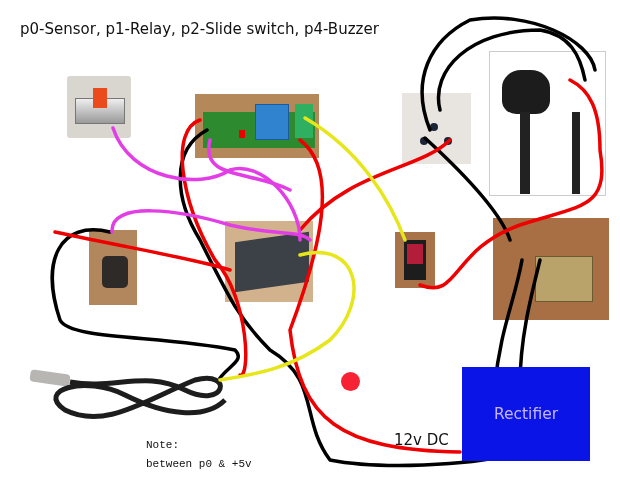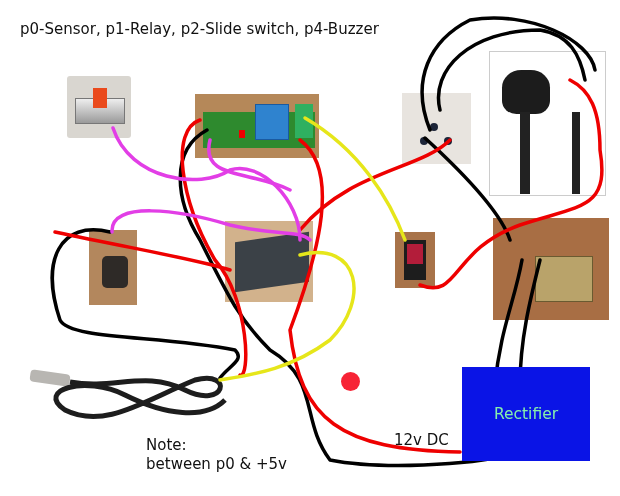--- a/index.html
+++ b/index.html
@@ -1,19 +1,19 @@
 <!DOCTYPE html>
 <html><head>
 <meta charset="utf-8">
 <style>
   html,body{margin:0;padding:0;background:#fff;}
   #canvas{position:relative;width:620px;height:496px;overflow:hidden;background:#fff;font-family:"DejaVu Sans",sans-serif;padding-left:12px;}
   .txt{position:absolute;color:#111;font-family:"DejaVu Sans",sans-serif;}
   #title{left:20px;top:20px;font-size:15px;}
-  #note{left:146px;top:436px;font-size:15px;line-height:19px;}
+  #note{left:146px;top:436px;font-size:11px;line-height:19px;font-family:Liberation Mono, monospace;}
   #dc{left:394px;top:431px;font-size:15px;text-align:right;}
   .photo{position:absolute;}
   #slide{left:67px;top:76px;width:64px;height:62px;background:#d9d6d0;border-radius:3px;}
   #slide .body{position:absolute;left:8px;top:22px;width:48px;height:24px;background:linear-gradient(#eee,#9a9a9a);border:1px solid #777;}
   #slide .knob{position:absolute;left:26px;top:12px;width:14px;height:20px;background:#ea4a1c;}
   #relay{left:195px;top:94px;width:124px;height:64px;background:#b58859;}
   #relay .pcb{position:absolute;left:8px;top:18px;width:112px;height:36px;background:#2e8a2e;}
   #relay .coil{position:absolute;left:60px;top:10px;width:32px;height:34px;background:#2f83cf;border:1px solid #1a5aa0;}
   #relay .term{position:absolute;left:100px;top:10px;width:18px;height:34px;background:#2fb060;}
   #relay .led{position:absolute;left:44px;top:36px;width:6px;height:8px;background:#e00;}
@@ -26,21 +26,21 @@
   #buzzer{left:89px;top:230px;width:48px;height:75px;background:#b3875d;}
   #buzzer .b{position:absolute;left:13px;top:26px;width:26px;height:32px;background:#2e2a27;border-radius:5px;}
   #mcu{left:225px;top:221px;width:88px;height:81px;background:#d2b28c;}
   #mcu .chip{position:absolute;left:10px;top:16px;width:74px;height:50px;background:#3b4147;transform:skewY(-8deg);}
   #rocker{left:395px;top:232px;width:40px;height:56px;background:#a87349;}
   #rocker .sw{position:absolute;left:9px;top:8px;width:22px;height:40px;background:#1d1d1d;}
   #rocker .sw i{position:absolute;left:3px;top:4px;width:16px;height:20px;background:#b31d3a;}
   #transformer{left:493px;top:218px;width:116px;height:102px;background:#a86e44;}
   #transformer .core{position:absolute;left:42px;top:38px;width:56px;height:44px;background:#b9a36a;border:1px solid #6a5a30;}
   #sensor{left:25px;top:340px;width:220px;height:90px;}
-  #rectifier{position:absolute;left:462px;top:367px;width:128px;height:94px;background:#0a14e6;color:#86efac;font-size:15.5px;display:flex;align-items:center;justify-content:center;}
+  #rectifier{position:absolute;left:462px;top:367px;width:128px;height:94px;background:#0a14e6;color:#c4b5fd;font-size:15.5px;display:flex;align-items:center;justify-content:center;}
   #wires{position:absolute;left:0;top:0;}
   #reddot{position:absolute;left:341px;top:372px;width:19px;height:19px;border-radius:50%;background:#f72335;}
 </style>
 </head>
 <body>
 
 <div id="canvas">
 
   <div id="title" class="txt">p0-Sensor, p1-Relay, p2-Slide switch, p4-Buzzer</div>
 

